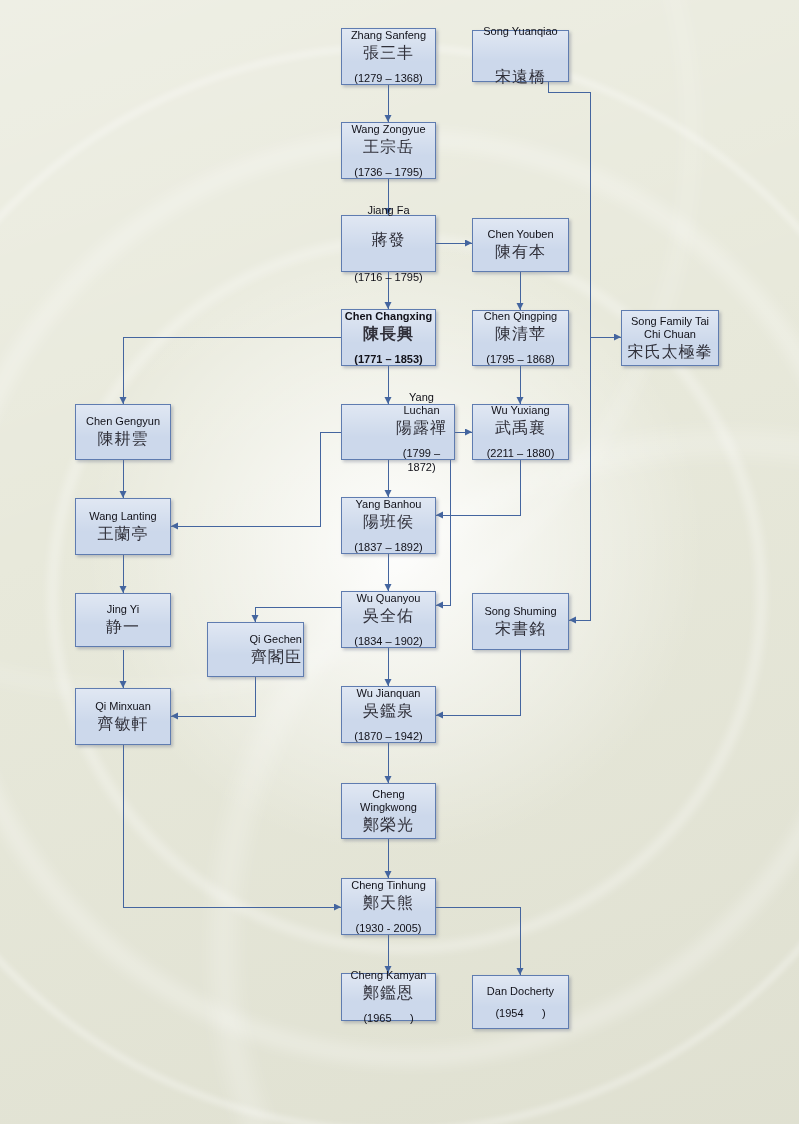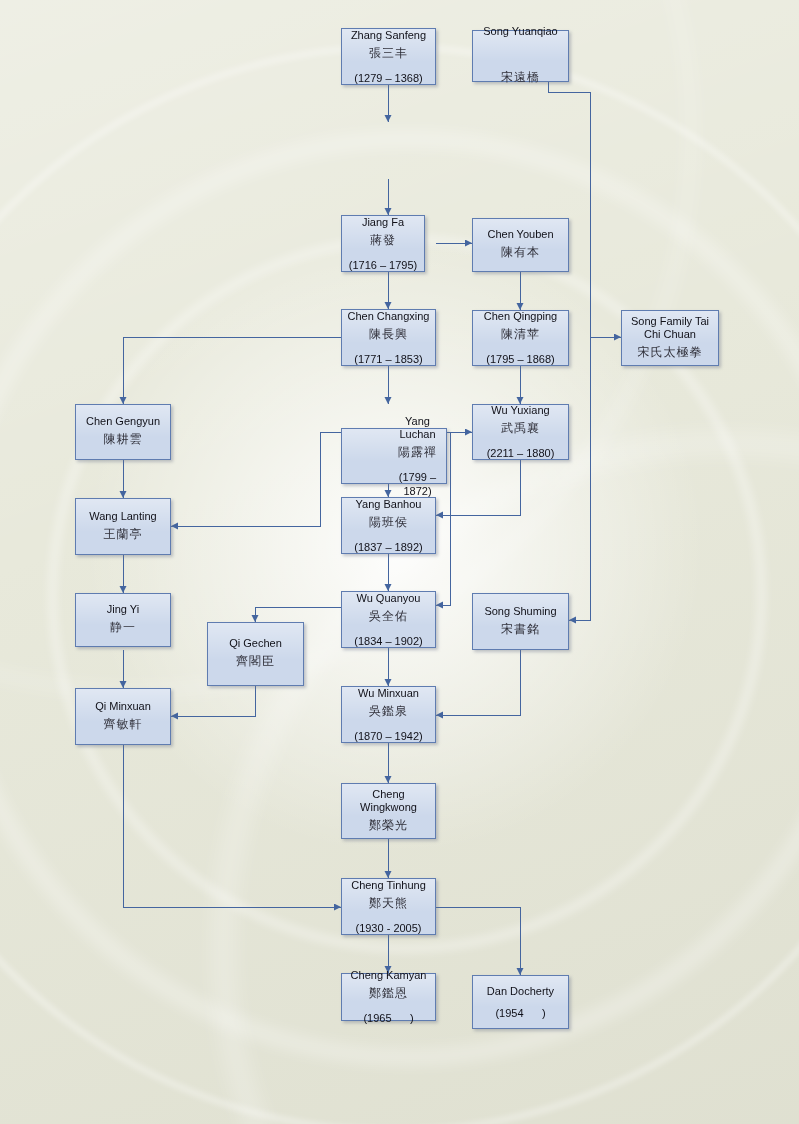--- a/index.html
+++ b/index.html
@@ -24,21 +24,21 @@
     position:absolute;box-sizing:border-box;
     background-color:var(--box-fill,#ccd8eb);
     background-image:linear-gradient(rgba(255,255,255,.40), rgba(255,255,255,0) 60%);
     border:1px solid var(--box-border,#5f7cb0);
     box-shadow:2px 2px 3px rgba(110,118,138,.40);
     display:flex;flex-direction:column;align-items:center;justify-content:center;
     text-align:center;padding:2px 1px;color:var(--text,#101018);
   }
   .node .en{font-size:11px;line-height:13px;}
   .node .zh{
-    font-size:12px;line-height:20px;letter-spacing:1px;margin-top:1px;
+    font-size:16px;line-height:20px;letter-spacing:1px;margin-top:1px;
     font-family:"DejaVu Serif","Liberation Serif",serif;color:#30303a;
   }
   .node .dates{font-size:11px;line-height:14px;margin-top:8px;}
 </style>
 </head>
 <body>
 
 <div id="stage" style="--background: #e8e9db; --box-fill: #ccd8eb; --box-border: #5f7cb0; --connector: #44659f; --text: #101018;">
   <div class="bg-layer" id="bg-gradient"></div>
   <div class="ring" id="ring-5"></div>
@@ -86,48 +86,53 @@
 
 <div class="node" style="left: 341px; top: 28px; width: 95px; height: 57px;">
       <div class="en">Zhang Sanfeng</div>
       <div class="zh">張三丰</div>
       <div class="dates">(1279 – 1368)</div>
     </div>
     <div class="node" style="left: 472px; top: 30px; width: 97px; height: 52px; gap: 28px;">
       <div class="en">Song Yuanqiao</div>
       <div class="zh">宋遠橋</div>
     </div>
-    <div class="node" style="left: 341px; top: 215px; width: 84px; height: 57px;">
+    <div class="node" style="left: 341px; top: 122px; width: 95px; height: 57px;">
+      <div class="en">Wang Zongyue</div>
+      <div class="zh">王宗岳</div>
+      <div class="dates">(1736 – 1795)</div>
+    </div>
+    <div class="node" style="left: 341px; top: 215px; width: 95px; height: 57px; gap: 12px;">
       <div class="en">Jiang Fa</div>
       <div class="zh">蔣發</div>
       <div class="dates">(1716 – 1795)</div>
     </div>
     <div class="node" style="left: 472px; top: 218px; width: 97px; height: 54px;">
       <div class="en">Chen Youben</div>
       <div class="zh">陳有本</div>
     </div>
-    <div class="node" style="left: 341px; top: 309px; width: 95px; height: 57px;">
+    <div class="node" style="left: 341px; top: 309px; width: 95px; height: 57px; font-weight: bold;">
       <div class="en">Chen Changxing</div>
       <div class="zh">陳長興</div>
       <div class="dates">(1771 – 1853)</div>
     </div>
     <div class="node" style="left: 472px; top: 310px; width: 97px; height: 56px;">
       <div class="en">Chen Qingping</div>
       <div class="zh">陳清苹</div>
       <div class="dates">(1795 – 1868)</div>
     </div>
     <div class="node" style="left: 75px; top: 404px; width: 96px; height: 56px;">
       <div class="en">Chen Gengyun</div>
       <div class="zh">陳耕雲</div>
     </div>
     <div class="node" style="left: 621px; top: 310px; width: 98px; height: 56px;">
       <div class="en">Song Family Tai Chi Chuan</div>
       <div class="zh">宋氏太極拳</div>
     </div>
-    <div class="node" style="left: 341px; top: 428px; width: 106px; height: 56px; padding-left: 48px;">
+    <div class="node" style="left: 341px; top: 404px; width: 114px; height: 56px; padding-left: 48px;">
       <div class="en">Yang Luchan</div>
       <div class="zh">陽露禪</div>
       <div class="dates">(1799 – 1872)</div>
     </div>
     <div class="node" style="left: 472px; top: 404px; width: 97px; height: 56px;">
       <div class="en">Wu Yuxiang</div>
       <div class="zh">武禹襄</div>
       <div class="dates">(2211 – 1880)</div>
     </div>
     <div class="node" style="left: 75px; top: 498px; width: 96px; height: 57px;">
@@ -136,39 +141,39 @@
     </div>
     <div class="node" style="left: 341px; top: 497px; width: 95px; height: 57px;">
       <div class="en">Yang Banhou</div>
       <div class="zh">陽班侯</div>
       <div class="dates">(1837 – 1892)</div>
     </div>
     <div class="node" style="left: 75px; top: 593px; width: 96px; height: 54px;">
       <div class="en">Jing Yi</div>
       <div class="zh">静一</div>
     </div>
-    <div class="node" style="left: 207px; top: 622px; width: 97px; height: 64px;">
+    <div class="node" style="left: 207px; top: 622px; width: 97px; height: 55px; align-items: flex-end;">
       <div class="en">Qi Gechen</div>
       <div class="zh">齊閣臣</div>
     </div>
     <div class="node" style="left: 341px; top: 591px; width: 95px; height: 57px;">
       <div class="en">Wu Quanyou</div>
       <div class="zh">吳全佑</div>
       <div class="dates">(1834 – 1902)</div>
     </div>
     <div class="node" style="left: 472px; top: 593px; width: 97px; height: 57px;">
       <div class="en">Song Shuming</div>
       <div class="zh">宋書銘</div>
     </div>
     <div class="node" style="left: 75px; top: 688px; width: 96px; height: 57px;">
       <div class="en">Qi Minxuan</div>
       <div class="zh">齊敏軒</div>
     </div>
     <div class="node" style="left: 341px; top: 686px; width: 95px; height: 57px;">
-      <div class="en">Wu Minxuan</div>
+      <div class="en">Wu Jianquan</div>
       <div class="zh">吳鑑泉</div>
       <div class="dates">(1870 – 1942)</div>
     </div>
     <div class="node" style="left: 341px; top: 783px; width: 95px; height: 56px;">
       <div class="en">Cheng Wingkwong</div>
       <div class="zh">鄭榮光</div>
     </div>
     <div class="node" style="left: 341px; top: 878px; width: 95px; height: 57px;">
       <div class="en">Cheng Tinhung</div>
       <div class="zh">鄭天熊</div>

